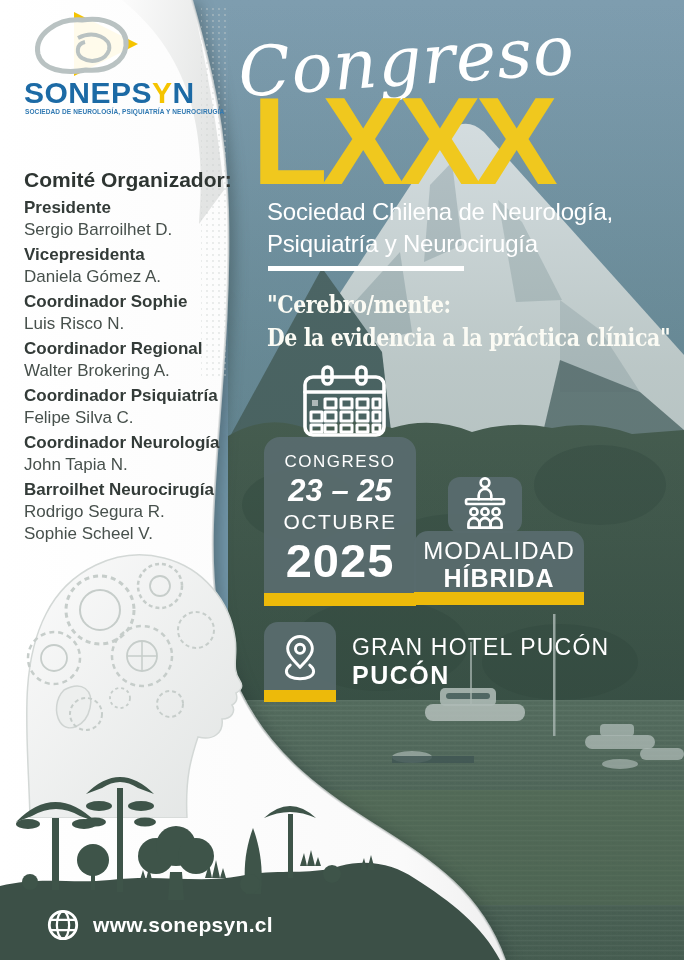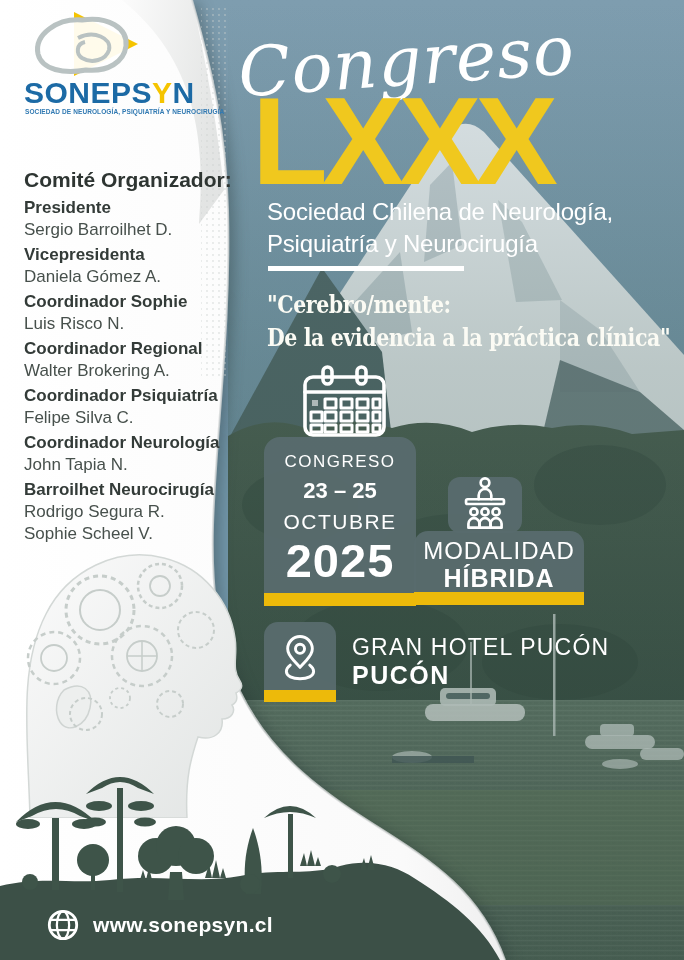--- a/index.html
+++ b/index.html
@@ -34,21 +34,21 @@
     transform:scaleX(0.82);transform-origin:left top;letter-spacing:-0.5px;
   }
 
   
   .slate{background:rgba(88,108,110,0.95);}
   .date-panel{
     left:264px;top:437px;width:152px;height:156px;border-radius:16px 16px 0 0;
     z-index:5;color:#fff;text-align:center;padding-top:14px;box-sizing:border-box;
   }
   .date-panel .l1{font-size:17px;letter-spacing:1.5px;line-height:22px;}
-  .date-panel .l2{font-size:22px;font-weight:700;line-height:36px;}
+  .date-panel .l2{font-size:31px;font-weight:700;line-height:36px;font-style:italic;}
   .date-panel .l3{font-size:21px;letter-spacing:1.5px;line-height:26px;}
   .date-panel .l4{font-size:47px;font-weight:700;line-height:52px;letter-spacing:1px;}
   .bar{background:#EDBA0A;z-index:5;}
   .bar-date{left:264px;top:593px;width:152px;height:13px;}
   .bar-mod{left:414px;top:592px;width:170px;height:13px;}
   .bar-venue{left:264px;top:690px;width:72px;height:12px;}
   .mod-tab{
     left:448px;top:477px;width:74px;height:56px;border-radius:12px;z-index:5;
     display:flex;align-items:flex-end;justify-content:center;
   }

